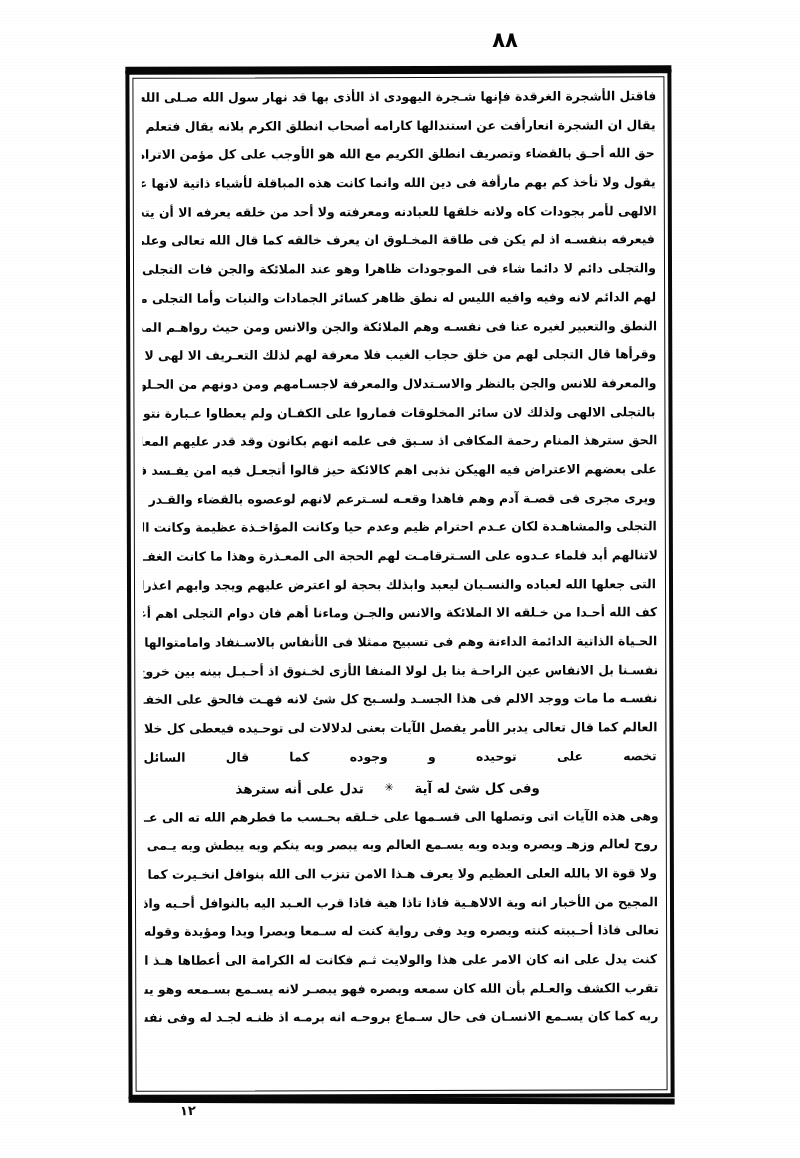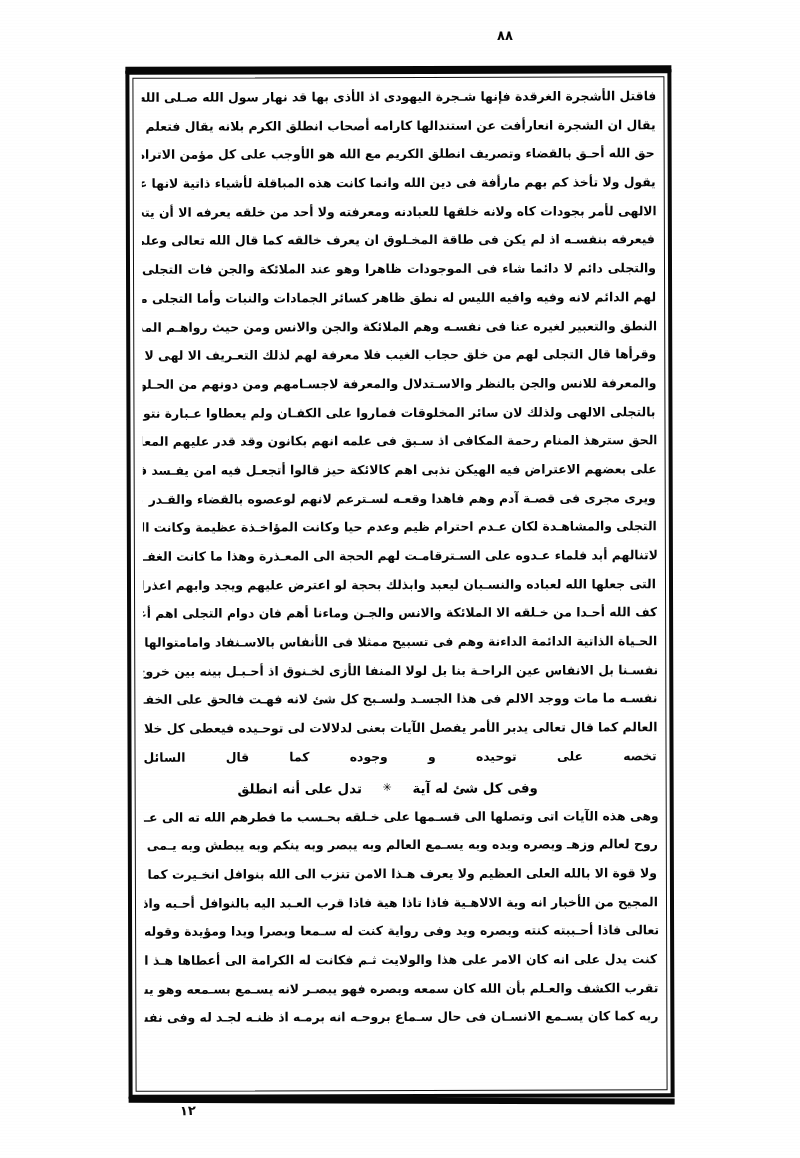--- a/index.html
+++ b/index.html
@@ -27,21 +27,21 @@
   
   #folio-number {
     position: absolute;
     top: 28px;
     left: 0;
     width: 800px;
     text-align: center;
     padding-left: 210px;   
     box-sizing: border-box;
     font-family: "DejaVu Sans", sans-serif;
-    font-size: 13px;
+    font-size: 21px;
     font-weight: 700;
     letter-spacing: 1px;
     color: #050505;
   }
 
   
   #text-frame {
     position: absolute;
     left: 127px;
     top: 70px;
@@ -215,21 +215,21 @@
           <div class="line"><span class="stretch">الحـياة الذاتية الدائمة الداءنة وهم فى تسبيح ممثلا فى الأنفاس بالاسـنفاد وامامتوالها من غيرشفقة نجدهافى</span></div>
           <div class="line"><span class="stretch">نفسـنا بل الانفاس عين الراحـة بنا بل لولا المنفا الأزى لخـنوق اذ أحـبـل بينه بين خروج</span></div>
           <div class="line"><span class="stretch">نفسـه ما مات ووجد الالم فى هذا الجسـد ولسـبح كل شئ لانه فهـت فالحق على الخفـقة وهو مدبر</span></div>
           <div class="line"><span class="stretch">العالم كما قال تعالى يدبر الأمر يفصل الآيات بعنى لدلالات لى توحـيده فيعطى كل خلاق دلالة</span></div>
           <div class="line"><span class="stretch">تخصه على توحيده و وجوده كما قال السائل</span></div>
         </div>
 
       <div id="verse-line">
         <span class="hemistich-1">وفى كل شئ له آية</span>
         <span class="verse-separator">✳</span>
-        <span class="hemistich-2">تدل على أنه انطلق</span>
+        <span class="hemistich-2">تدل على أنه سترهذ</span>
       </div>
 
       <div class="block" id="paragraph-2">
           <div class="line"><span class="stretch">وهى هذه الآيات اتى وتصلها الى قسـمها على خـلقه بحـسب ما فطرهم الله ته الى عـنايته وهو سـمع انه</span></div>
           <div class="line"><span class="stretch">روح لعالم وزهـ وبصره وبده وبه يسـمع العالم وبه يبصر وبه ينكم وبه يبطش وبه يـمى اذ لا حـول</span></div>
           <div class="line"><span class="stretch">ولا قوة الا بالله العلى العظيم ولا يعرف هـذا الامن تنزب الى الله بنوافل انخـيرت كما وردو</span></div>
           <div class="line"><span class="stretch">المجيح من الأخبار انه وية الالاهـية فاذا تاذا هية فاذا قرب العـبد اليه بالنوافل أحـبه واذا أحـبه قال الله</span></div>
           <div class="line"><span class="stretch">تعالى فاذا أحـببته كنته وبصره ويد وفى رواية كنت له سـمعا وبصرا ويدا ومؤيدة وقوله</span></div>
           <div class="line"><span class="stretch">كنت يدل على انه كان الامر على هذا والولايت ثـم فكانت له الكرامة الى أعطاها هـذ ا</span></div>
           <div class="line"><span class="stretch">تقرب الكشف والعـلم بأن الله كان سمعه وبصره فهو يبصـر لانه يسـمع بسـمعه وهو يسـمع</span></div>

